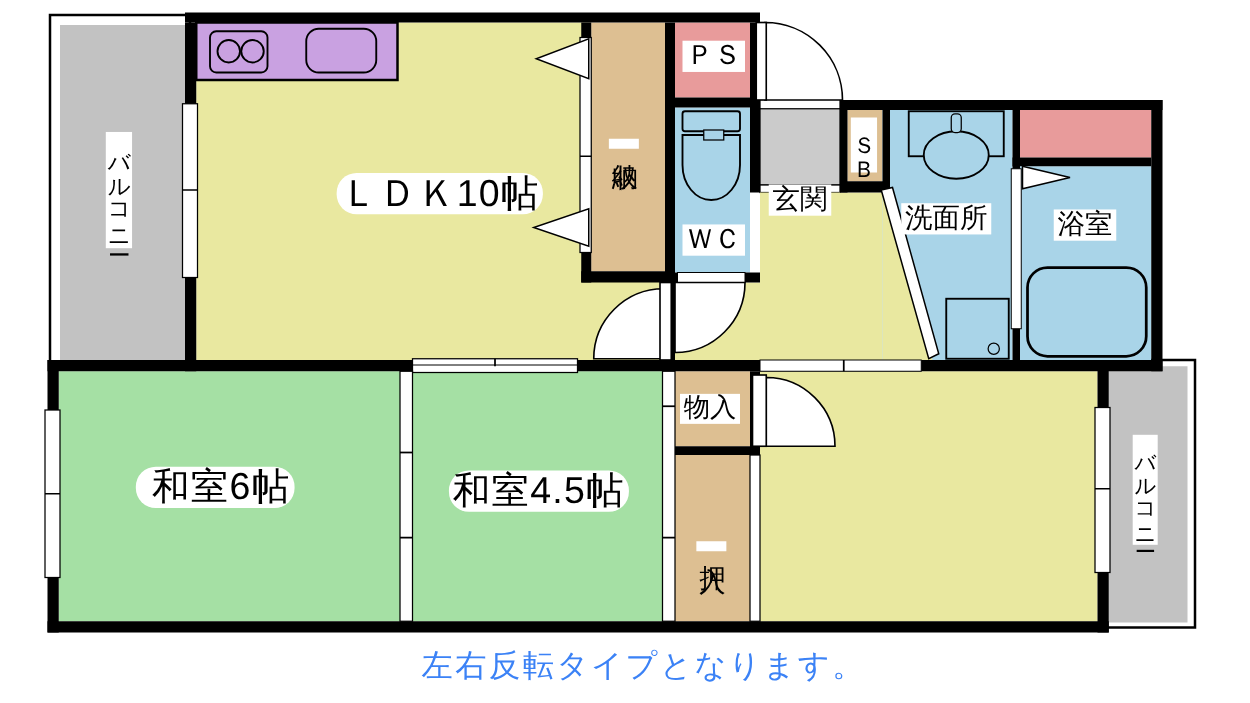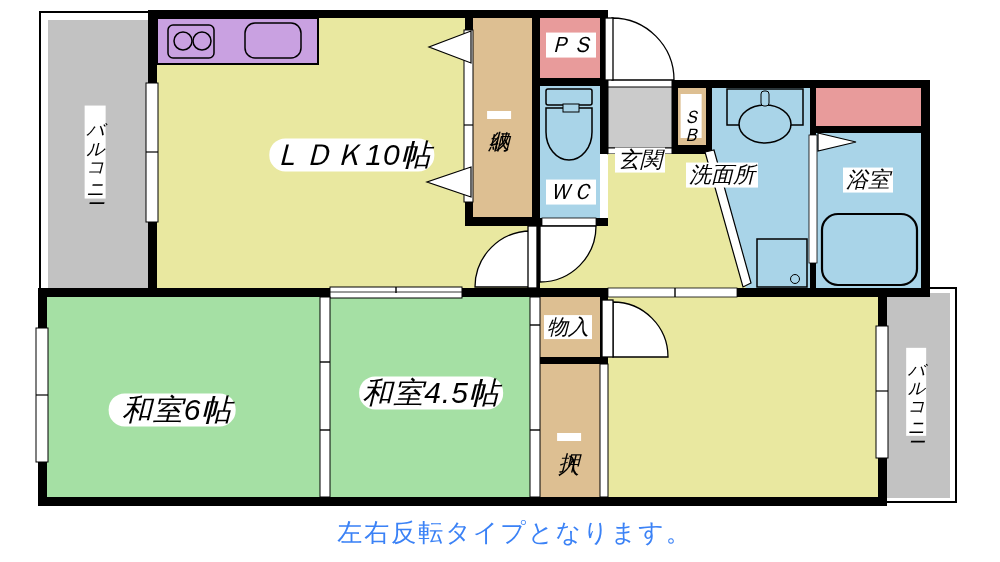--- a/index.html
+++ b/index.html
@@ -1,20 +1,20 @@
 <!DOCTYPE html>
 <html><head>
 <meta charset="utf-8">
 <style>
   html,body{margin:0;padding:0;background:#fff;}
   #stage{position:relative;width:1000px;height:562px;background:#fff;overflow:hidden;
          font-family:"Liberation Sans","DejaVu Sans",sans-serif;}
   #plan-svg{position:absolute;left:0;top:0;}
   .lbl{position:absolute;transform:translate(-50%,-50%);background:#fff;color:#000;
-       white-space:nowrap;line-height:1.04;text-align:center;padding:1px 3px;font-style:italic;}
+       white-space:nowrap;line-height:1.04;text-align:center;padding:1px 3px;}
   .vert{writing-mode:vertical-rl;text-orientation:upright;padding:3px 1px;letter-spacing:1px;}
   .big{font-size:30px;letter-spacing:1px;border-radius:16px;}
   .med{font-size:22px;}
   .sml{font-size:18px;}
   .caption{position:absolute;transform:translate(-50%,-50%);font-size:25px;color:#3b82f6;
            white-space:nowrap;letter-spacing:2px;}
 </style>
 </head>
 <body>
 
@@ -162,22 +162,22 @@
     <rect x="822" y="214" width="95" height="71" rx="16" stroke="#000" stroke-width="2.2" fill="#a9d4e8"></rect>
   </svg>
 
   <div class="lbl vert sml" style="left:95px;top:152px;">バルコニー</div>
   <div class="lbl big" style="left:352px;top:155px;">ＬＤＫ10帖</div>
   <div class="lbl vert med" style="left:499px;top:115px;font-size:21px;">収納</div>
   <div class="lbl med" style="left:571px;top:45px;">ＰＳ</div>
   <div class="lbl med" style="left:571px;top:192px;">ＷＣ</div>
   <div class="lbl med" style="left:640px;top:116px;margin-top:44px;">玄関</div>
   <div class="lbl vert sml" style="left:691px;top:116px;">ＳＢ</div>
-  <div class="lbl med" style="left:722px;top:175px;text-align:right;">洗面所</div>
+  <div class="lbl med" style="left:757px;top:175px;text-align:right;">洗面所</div>
   <div class="lbl med" style="left:868px;top:180px;">浴室</div>
-  <div class="lbl big" style="left:172px;top:410px;padding-left:13px;">和室6帖</div>
+  <div class="lbl big" style="left:172px;top:390px;padding-left:13px;">和室6帖</div>
   <div class="lbl big" style="left:431px;top:393px;">和室4.5帖</div>
   <div class="lbl med" style="left:568px;top:327px;font-size:21px;">物入</div>
   <div class="lbl vert med" style="left:569px;top:437px;font-size:21px;">押入</div>
   <div class="lbl vert sml" style="left:916px;top:392px;font-size:17px;">バルコニー</div>
 
   <div class="caption" style="left:515px;top:532px;">左右反転タイプとなります。</div>
 </div>
 
 </body></html>

